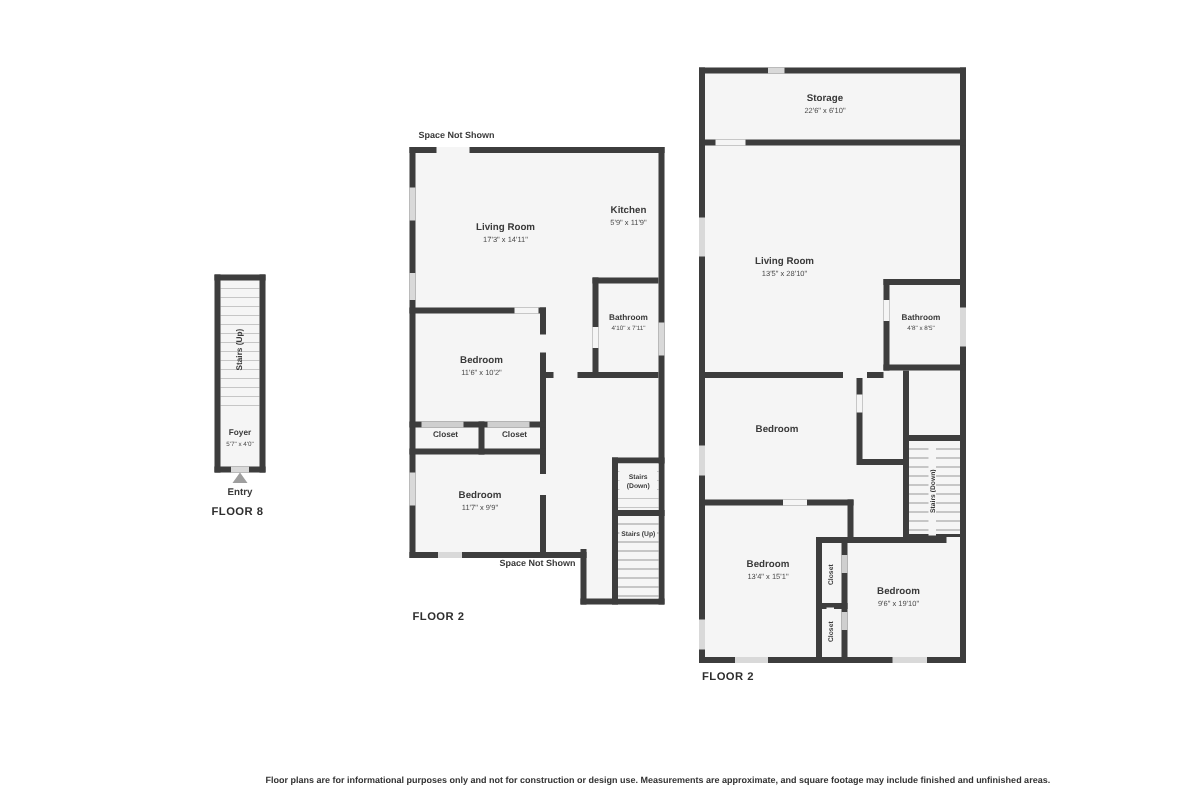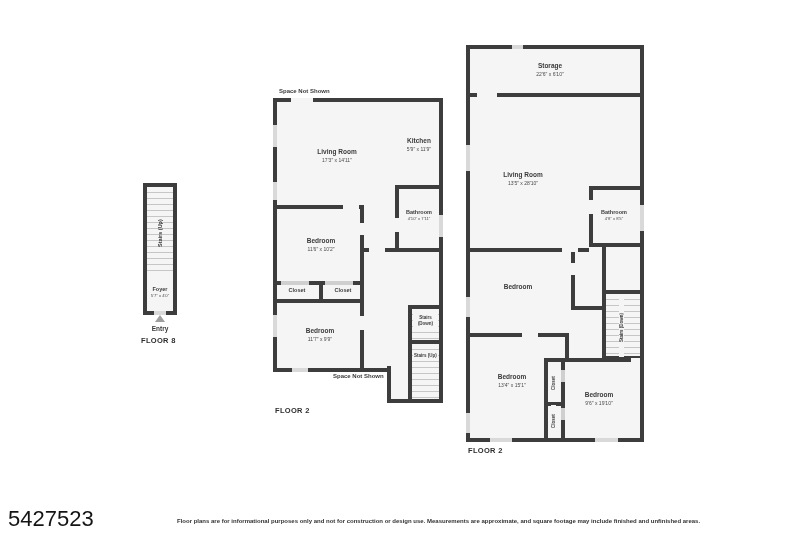--- a/index.html
+++ b/index.html
@@ -194,16 +194,15 @@
     </div>
     <div class="vlbl vlbl-xs" style="left:85px; top:319px; height:36px;">Closet</div>
     <div class="vlbl vlbl-xs" style="left:85px; top:360px; height:31px;">Closet</div>
     <div class="lbl" style="left:102px; top:346px; width:62px;">
       <span class="nm">Bedroom</span>
       <span class="dm">9'6" x 19'10"</span>
     </div>
     <div class="floor-lbl" style="left:2px; top:401px;">FLOOR 2</div>
   </div>
 
-  <div class="listing-id">5427523</div>
   <div class="disclaimer">Floor plans are for informational purposes only and not for construction or design use. Measurements are approximate, and square footage may include finished and unfinished areas.</div>
 
 </div>
 
 </body></html>

